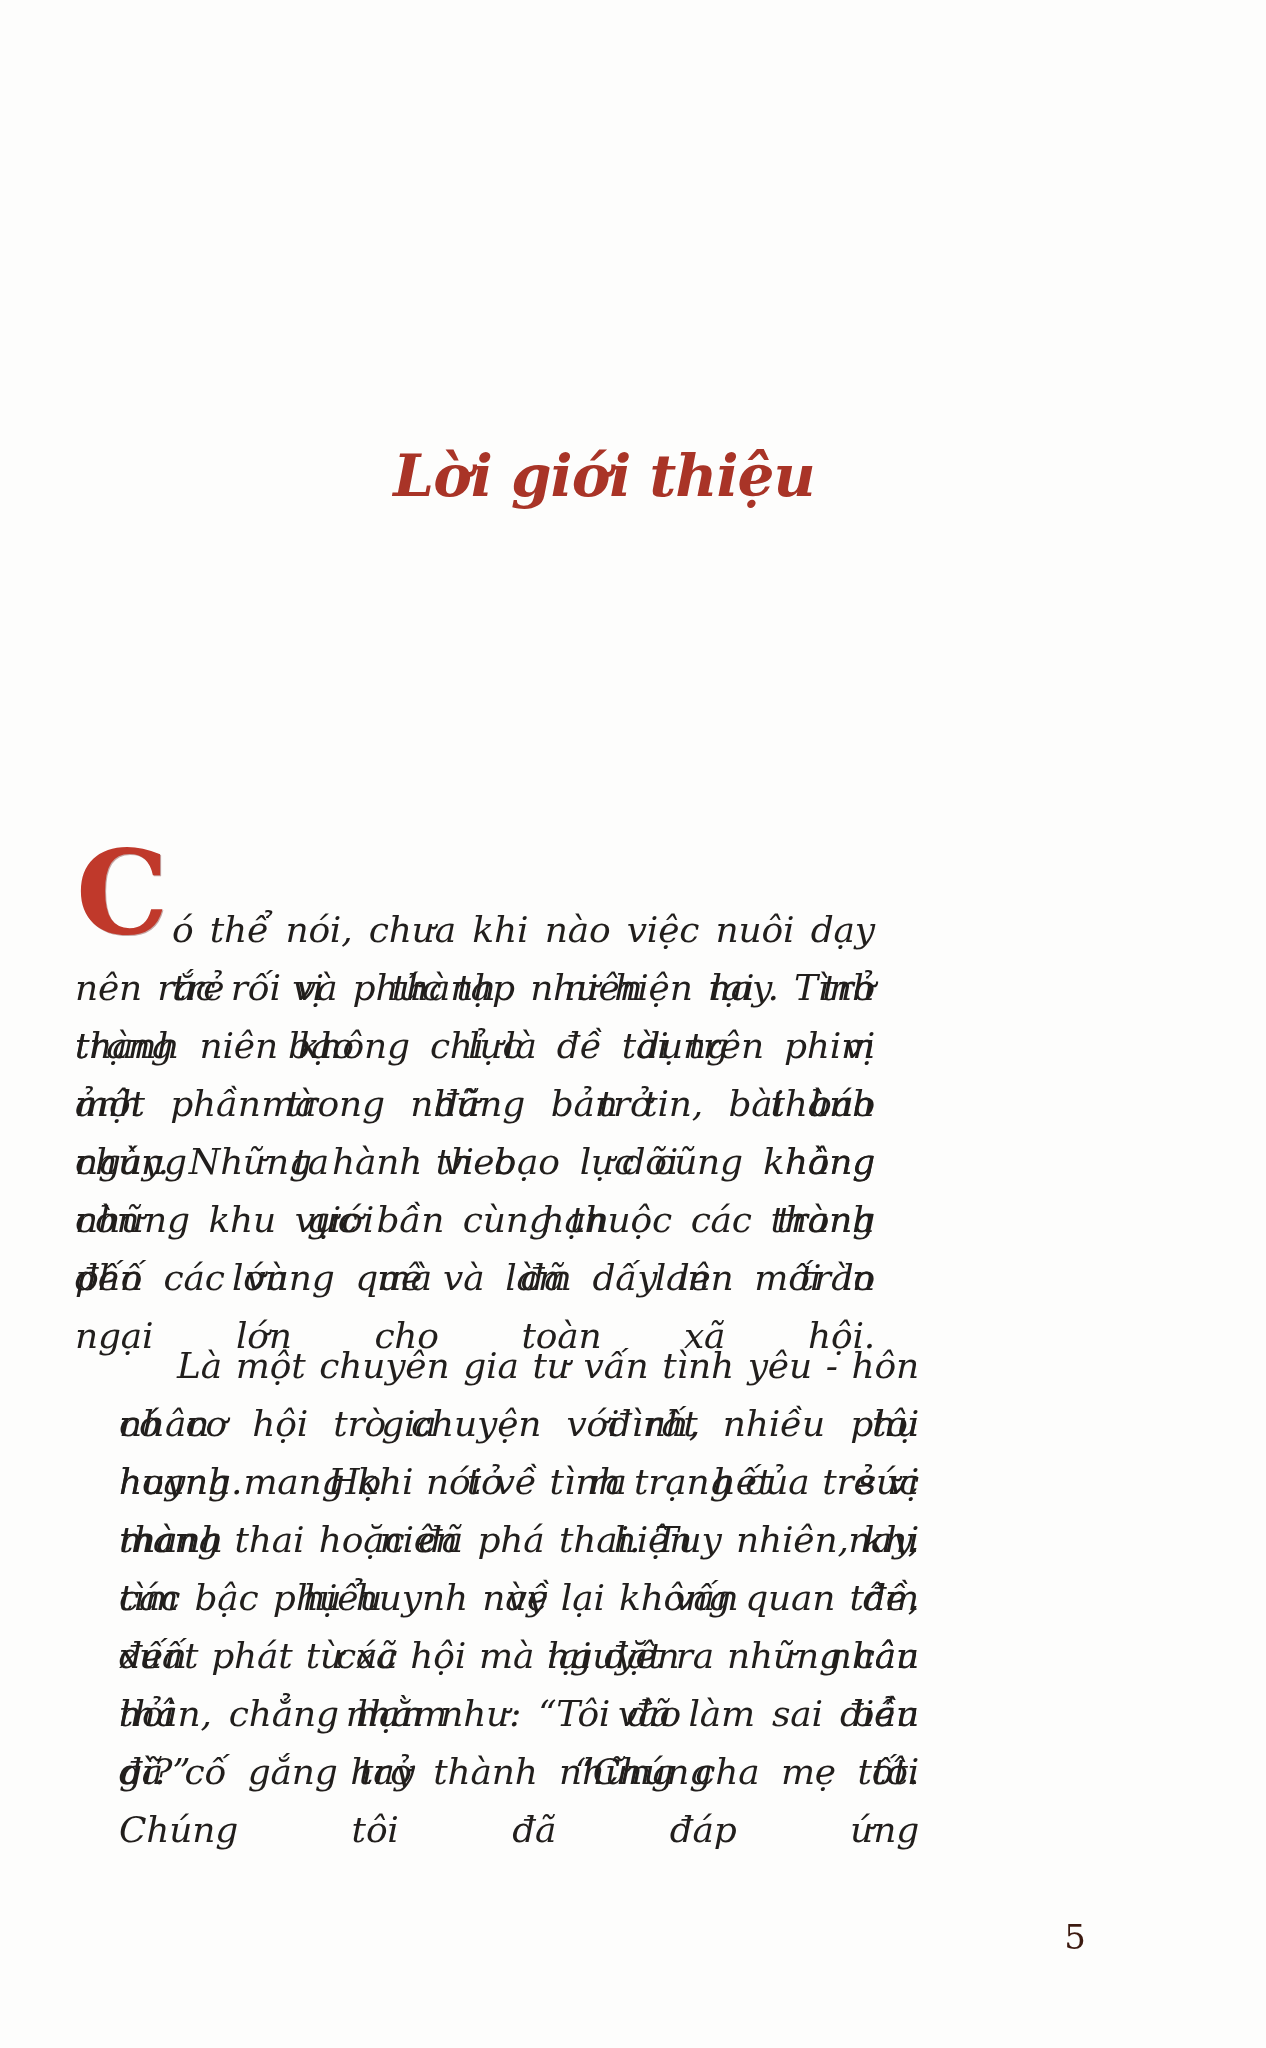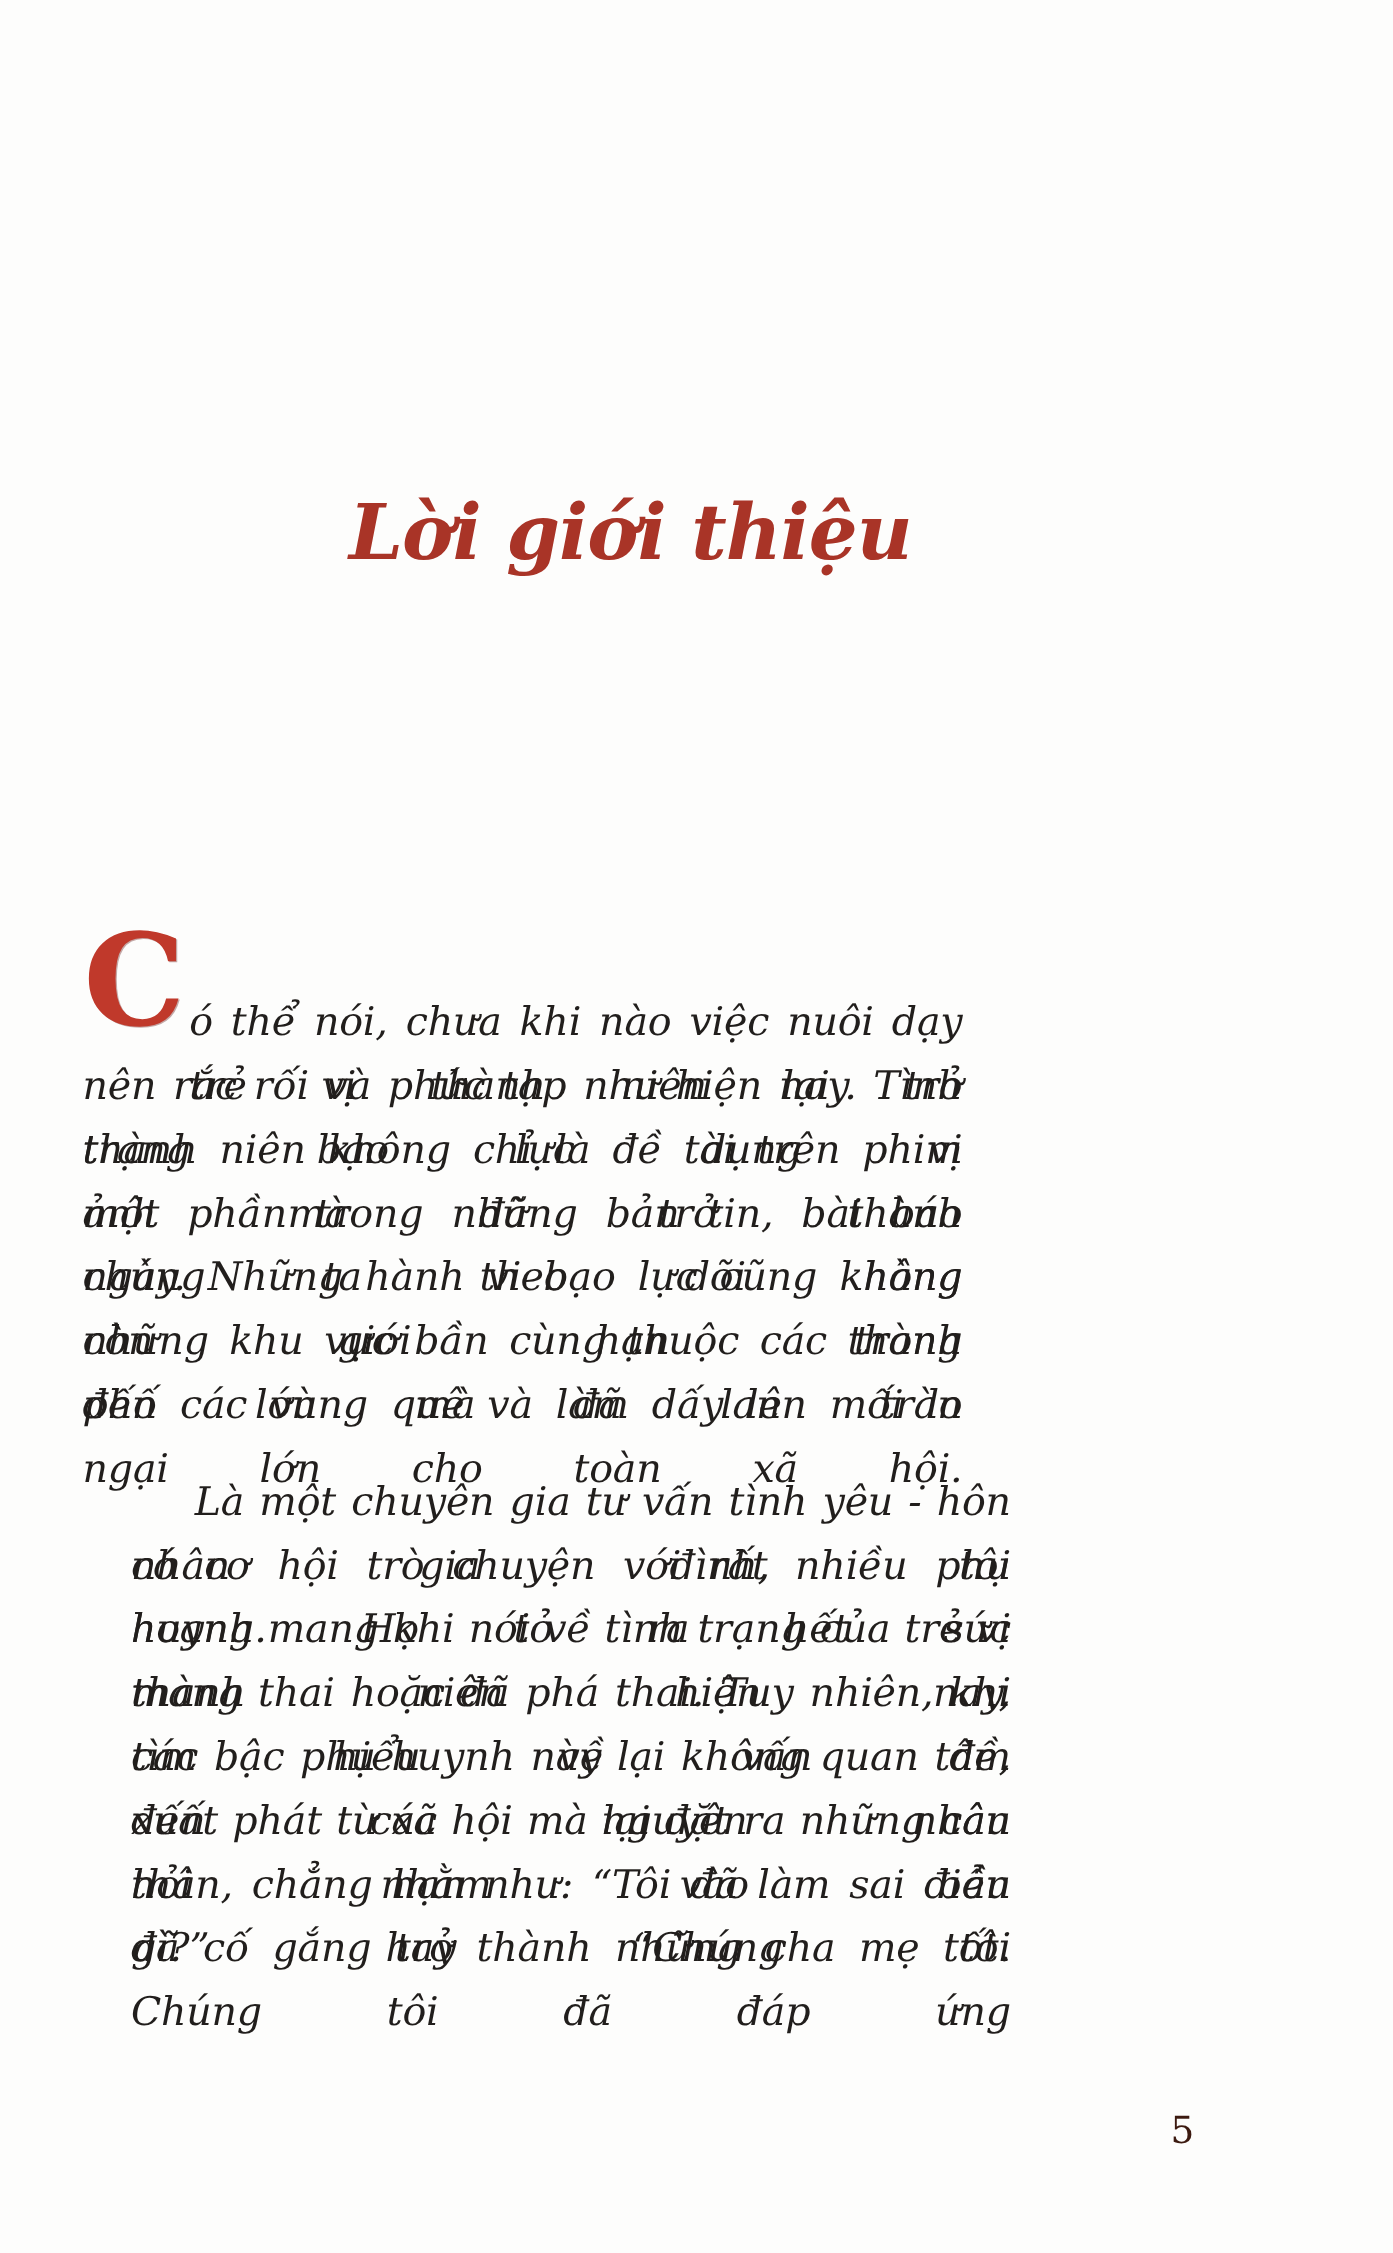--- a/index.html
+++ b/index.html
@@ -13,27 +13,27 @@
   .page{
     position:relative;
     width:1266px;
     height:2048px;
     background:var(--background);
     font-family:"DejaVu Serif","Liberation Serif",serif;
     overflow:hidden;
   }
   .chapter-title{
     position:absolute;
-    left:58px;
+    left:89px;
     top:382px;
     width:1030px;
     text-align:center;
     font-style:italic;
     font-weight:bold;
-    font-size:70px;
+    font-size:58px;
     line-height:110px;
     color:var(--title);
     letter-spacing:-1px;
   }
   .drop-cap{
     position:absolute;
     left:76px;
     top:846px;
     font-size:116px;
     line-height:92px;

